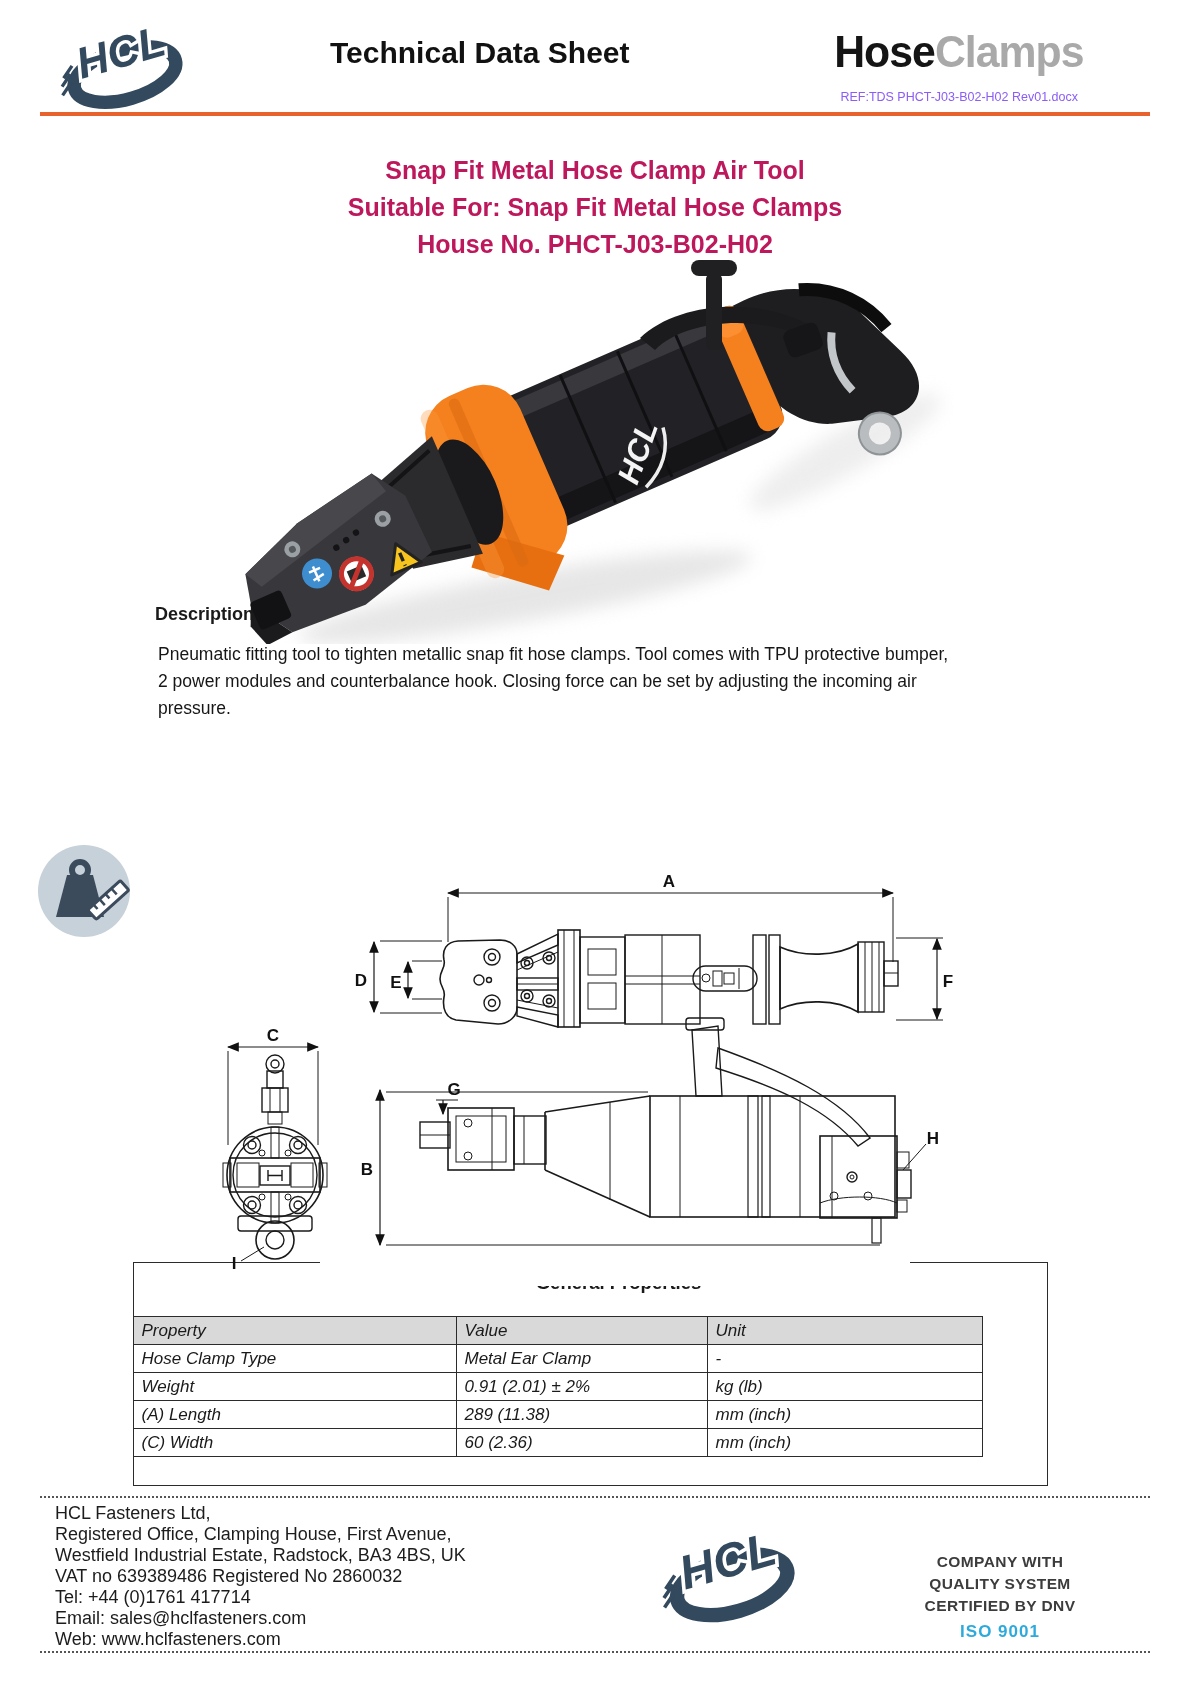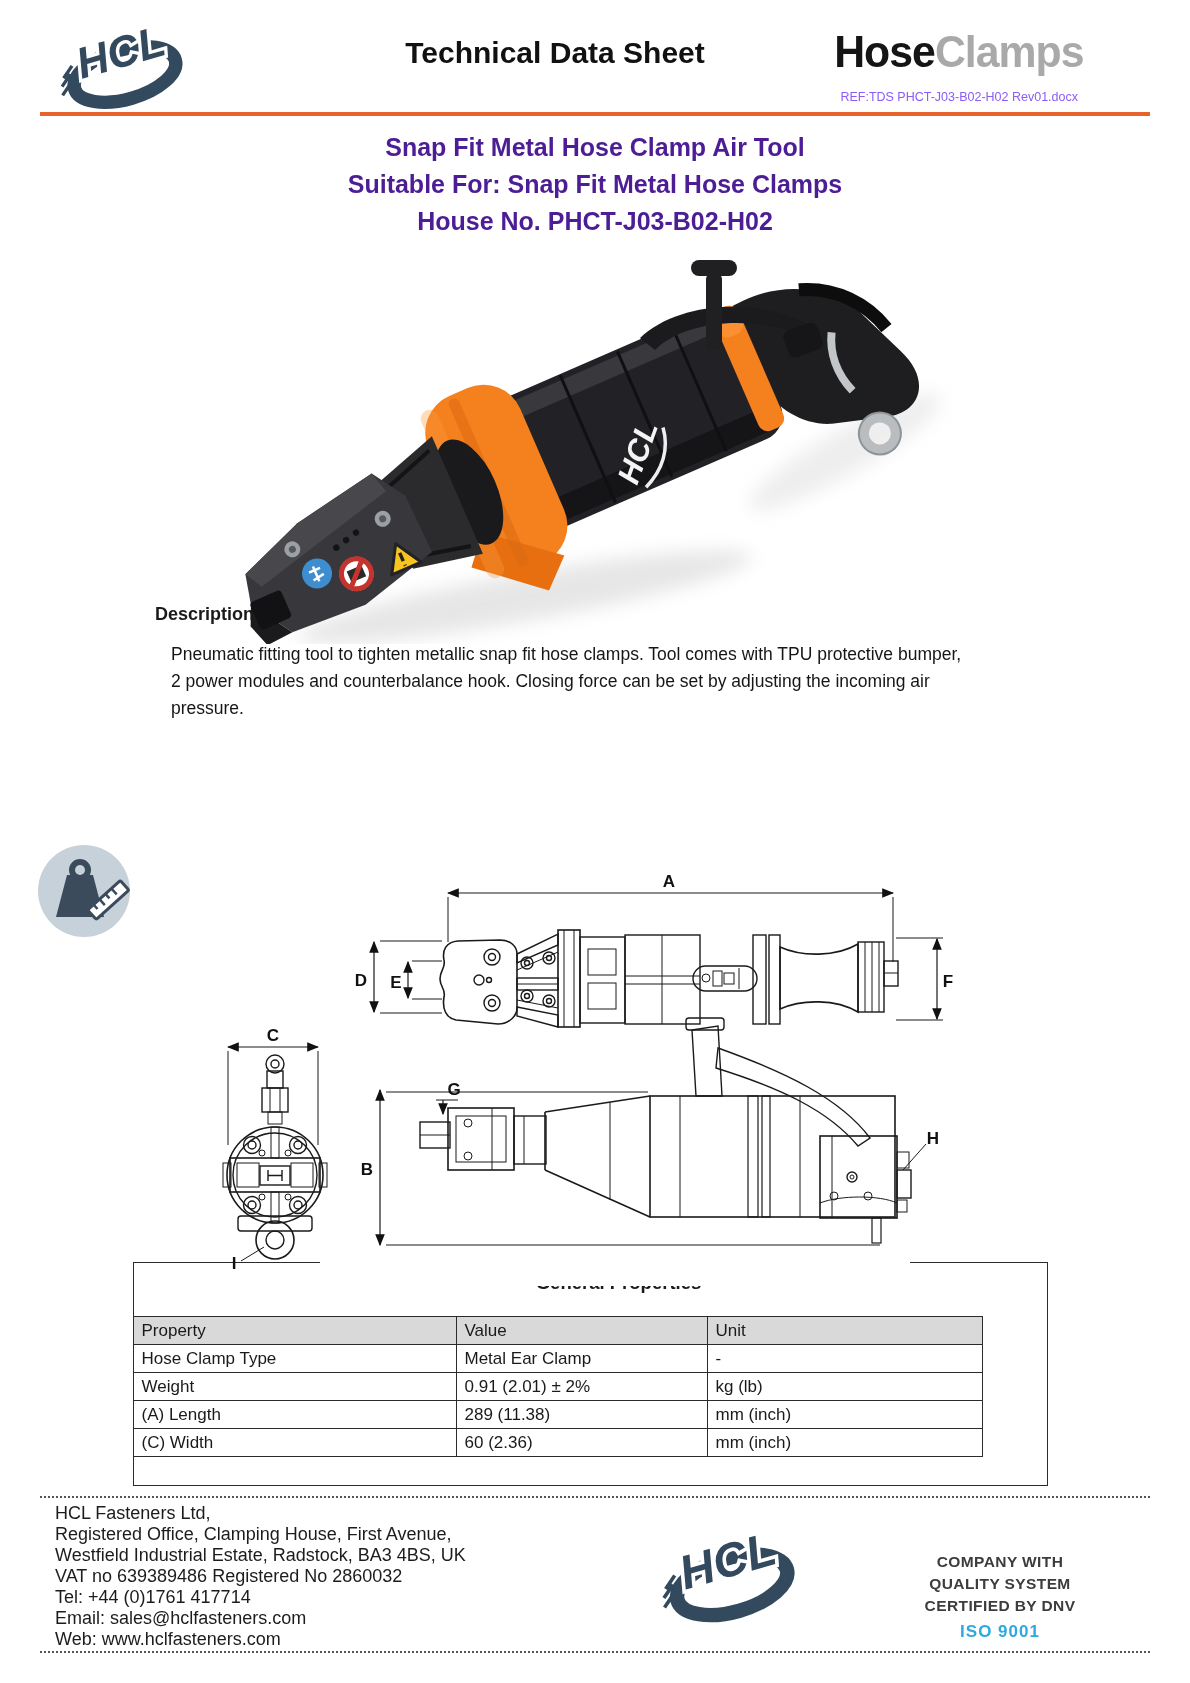--- a/index.html
+++ b/index.html
@@ -1,40 +1,40 @@
 <!DOCTYPE html>
 <html><head>
 <meta charset="utf-8">
 <style>
   html,body{margin:0;padding:0;background:#888;}
   .page{position:relative;width:1190px;height:1683px;background:#ffffff;margin:0 auto;
         font-family:"Liberation Sans",sans-serif;color:#1a1a1a;overflow:hidden;}
   .abs{position:absolute;}
 
   
-  .doc-title{left:330px;top:36px;width:450px;text-align:center;font-size:30px;font-weight:bold;color:#111;}
+  .doc-title{left:330px;top:36px;width:450px;font-size:30px;font-weight:bold;color:#111;}
   .brand{right:106px;top:26px;font-size:45px;font-weight:800;letter-spacing:-1px;transform:scaleX(.95);transform-origin:right;white-space:nowrap;}
   .brand .w1{color:#151515;}
   .brand .w2{color:#a9a9a9;}
   .ref-line{right:112px;top:90px;font-size:12.5px;color:#8b5cf6;text-align:center;}
   .rule{left:40px;top:112px;width:1110px;height:4px;background:#E8622D;}
 
   
-  .prod-title{left:195px;top:129px;width:800px;text-align:center;font-size:25px;font-weight:bold;line-height:37px;color:#4c1d95;}
+  .prod-title{left:195px;top:152px;width:800px;text-align:center;font-size:25px;font-weight:bold;line-height:37px;color:#be185d;}
 
   
   .desc-h{left:155px;top:604px;font-size:18px;font-weight:bold;}
-  .desc-b{left:171px;top:641px;width:800px;font-size:17.5px;line-height:27px;color:#161616;}
+  .desc-b{left:158px;top:641px;width:800px;font-size:17.5px;line-height:27px;color:#161616;}
   .outline-h{left:155px;top:752px;font-size:18.5px;font-weight:bold;}
 
   
   .gp-block{left:133px;top:1262px;width:913px;height:222px;border:1.5px solid #2b2b2b;z-index:1;}
   .gp-title{position:absolute;left:0;right:0;top:9px;text-align:center;font-size:18.5px;font-weight:bold;transform:translateX(28px);}
   table.gp{position:absolute;left:-1.5px;top:53px;border-collapse:collapse;font-size:17px;}
-  table.gp td,table.gp th{border:1.5px solid #2b2b2b;height:27px;padding:0 8px;text-align:left;font-weight:normal;vertical-align:middle;}
+  table.gp td,table.gp th{border:1.5px solid #2b2b2b;height:27px;padding:0 8px;text-align:left;font-weight:normal;vertical-align:middle;font-style:italic;}
   table.gp th{background:#d9d9d9;}
   .c1{width:306px;} .c2{width:234px;} .c3{width:258px;}
 
   .tech-drawing{left:140px;top:850px;z-index:3;pointer-events:none;}
 
   
   .dots{left:40px;width:1110px;border-top:2px dotted #555;height:0;}
   .company{left:55px;top:1503px;font-size:18px;line-height:21px;color:#1c1c1c;}
   .cert{left:895px;top:1551px;width:210px;text-align:center;font-size:15.5px;font-weight:bold;line-height:22px;color:#3c3c3c;letter-spacing:.4px;}
   .iso{margin-top:4px;font-size:17px;color:#2EA9DC;letter-spacing:1px;}

